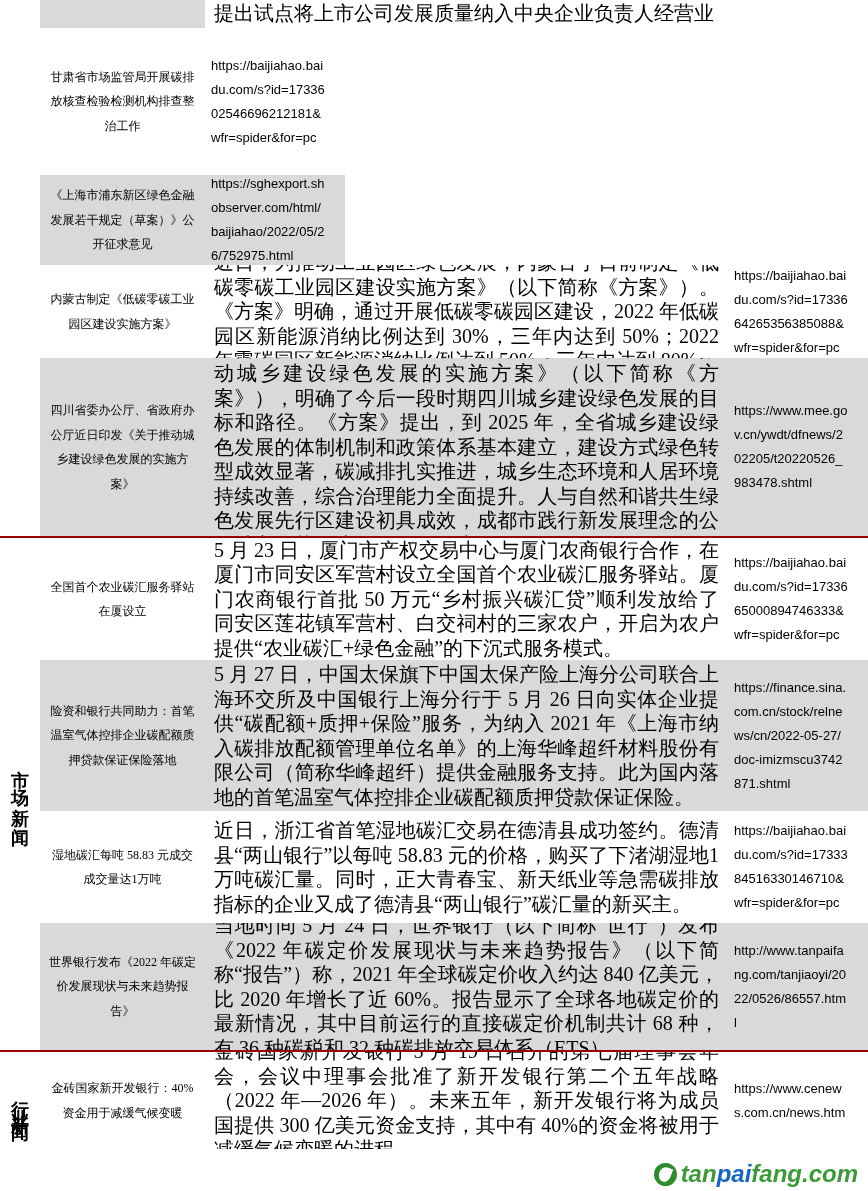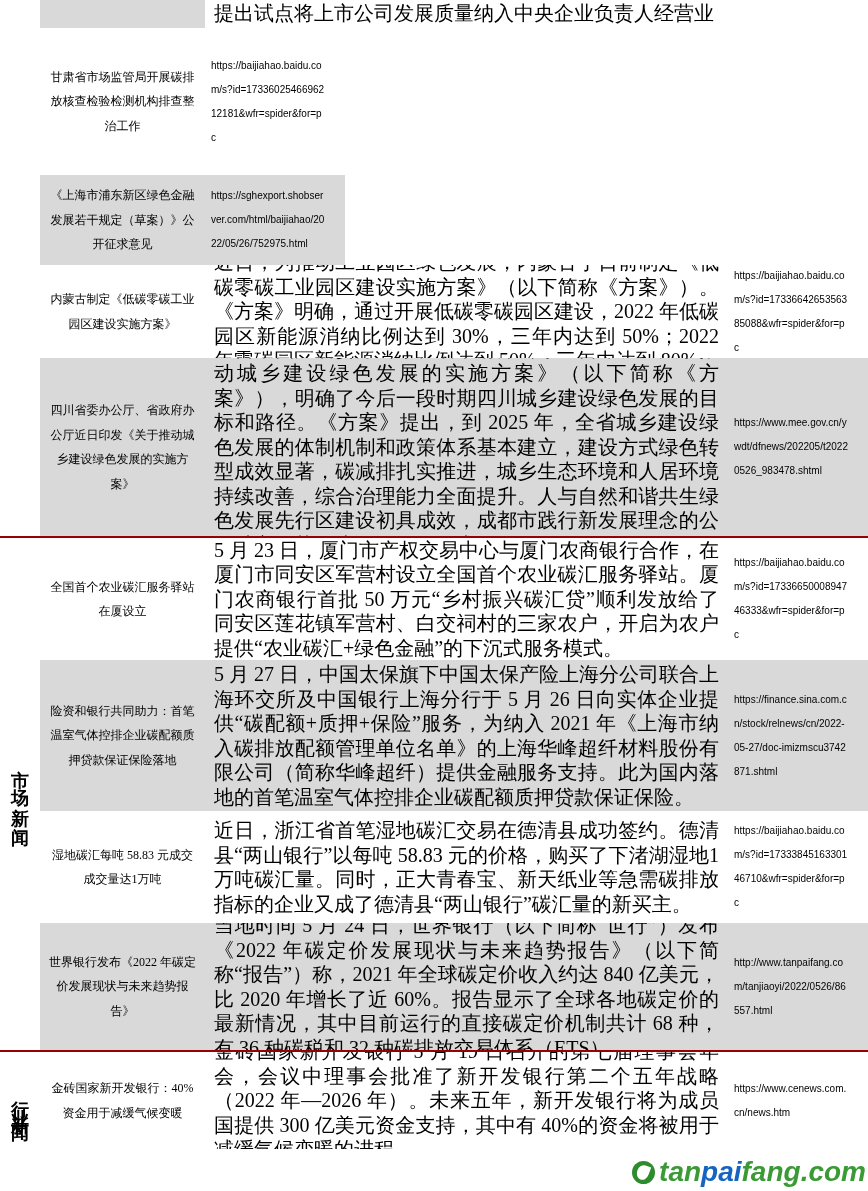--- a/index.html
+++ b/index.html
@@ -55,49 +55,49 @@
     padding: 12px 9px;
     font-size: 20px;
     line-height: 24.5px;
     text-align: justify;
   }
   .cell-content.single-line { text-align: left; align-items: flex-start; padding-top: 1px; }
   .cell-url {
     width: 140px; flex: 0 0 140px;
     padding: 4px 20px 4px 6px;
     font-family: "Liberation Sans", "DejaVu Sans", sans-serif;
-    font-size: 10px;
+    font-size: 13px;
     line-height: 24px;
     word-break: break-all;
     text-align: left;
   }
   
   .h-r0 { height: 28px; }
   .h-r1 { height: 147px; }
   .h-r2 { height: 90px; }
   .h-r3 { height: 93px; }
   .h-r4 { height: 178px; }
   .h-r5 { height: 122px; }
   .h-r6 { height: 151px; }
   .h-r7 { height: 112px; }
   .h-r8 { height: 127px; }
   .h-r9 { height: 97px; }
   .divider { height: 2px; width: 868px; background: #990000; }
   
   .watermark {
     position: absolute;
-    right: 2px;
+    right: 10px;
     bottom: 3px;
     display: flex;
     align-items: center;
     gap: 4px;
     font-family: "Liberation Sans", "DejaVu Sans", sans-serif;
     font-weight: bold;
     font-style: italic;
-    font-size: 28px;
+    font-size: 24px;
     letter-spacing: 0px;
     white-space: nowrap;
   }
   .wm-icon {
     width: 23px; height: 23px;
     border-radius: 50%;
     background: #2e8b2e;
     position: relative;
     flex: 0 0 23px;
   }

